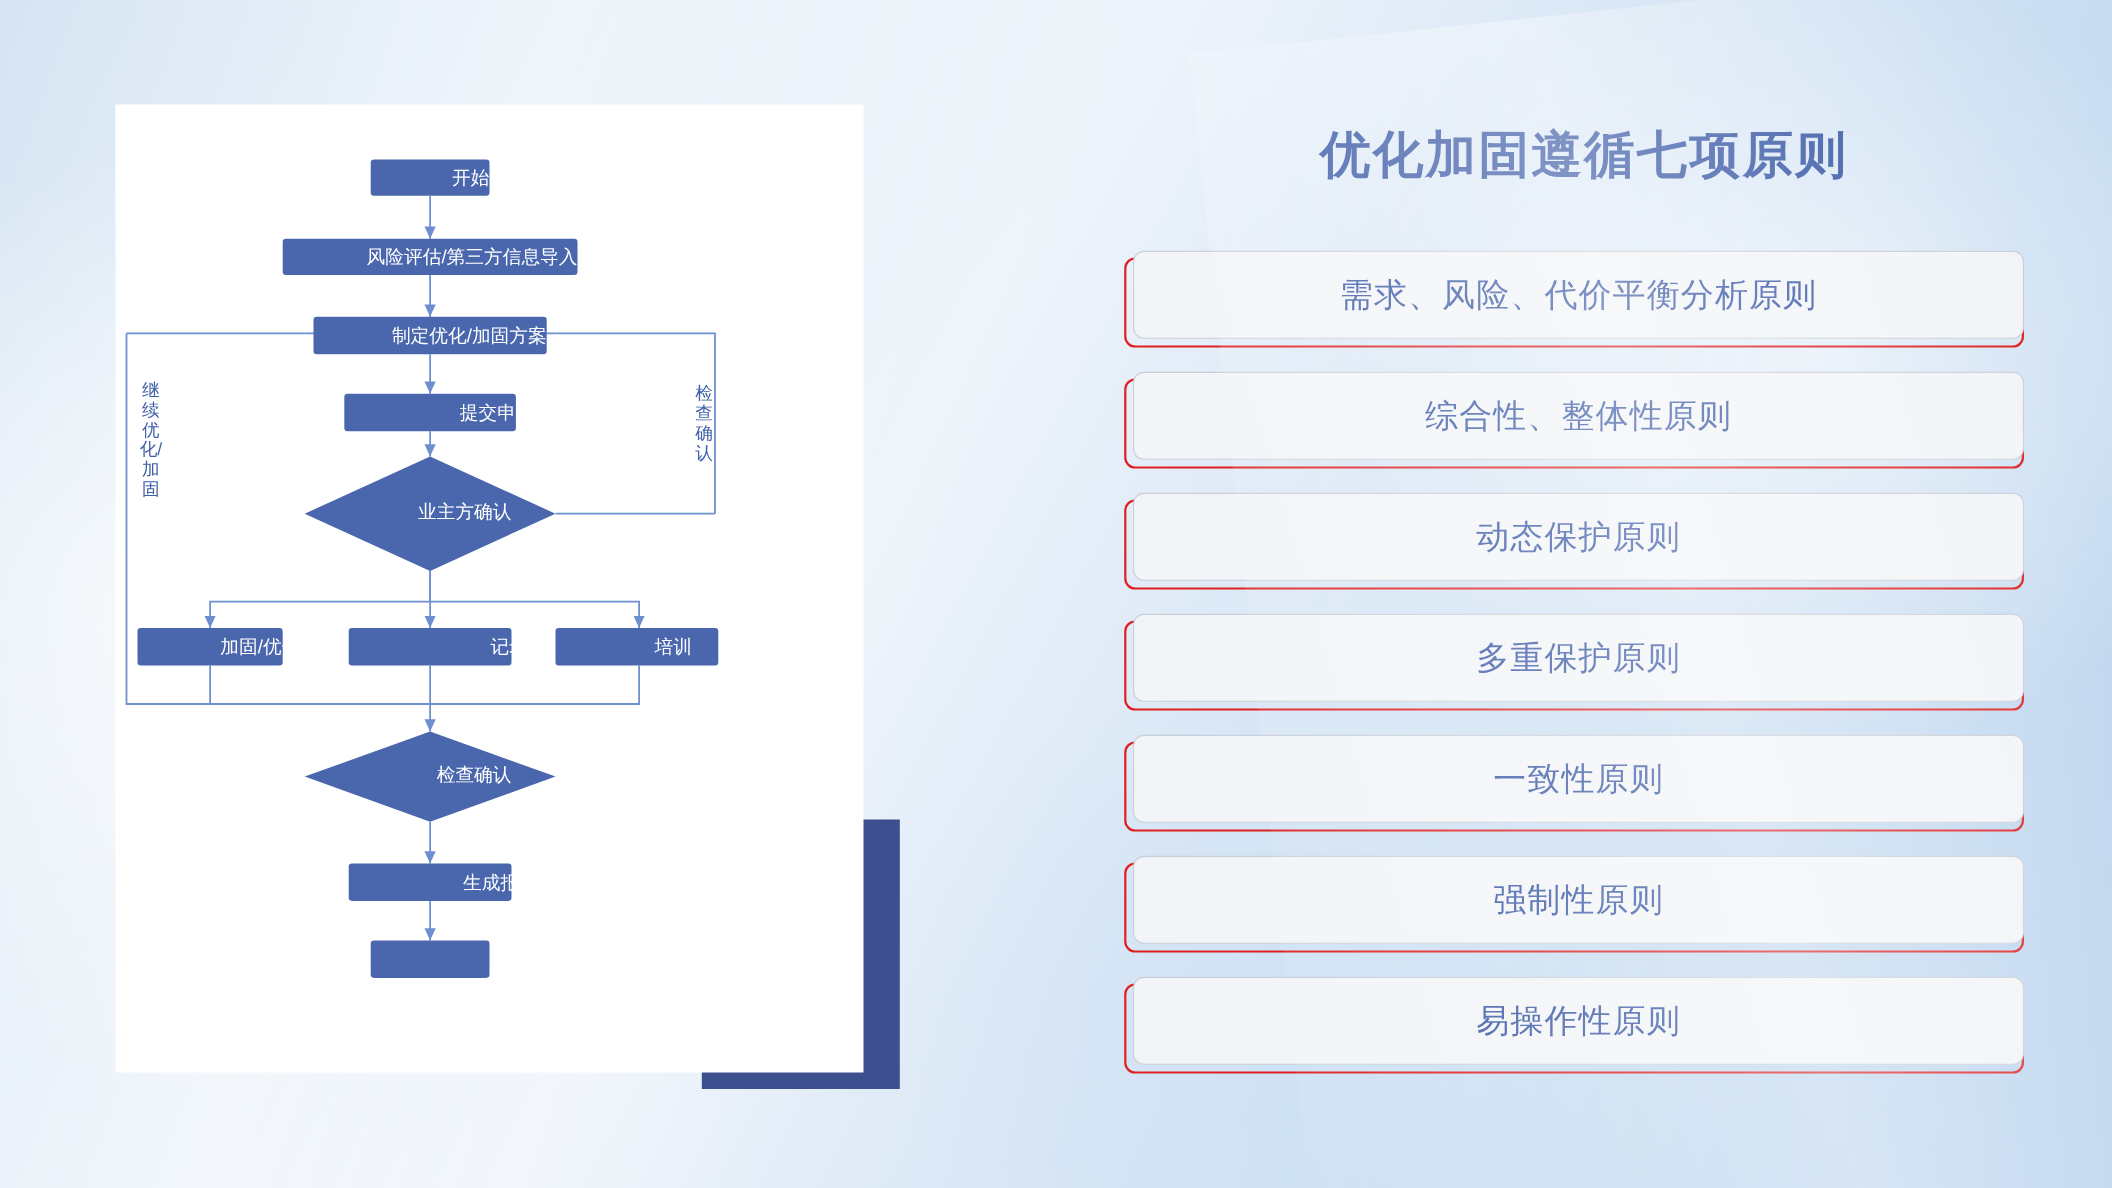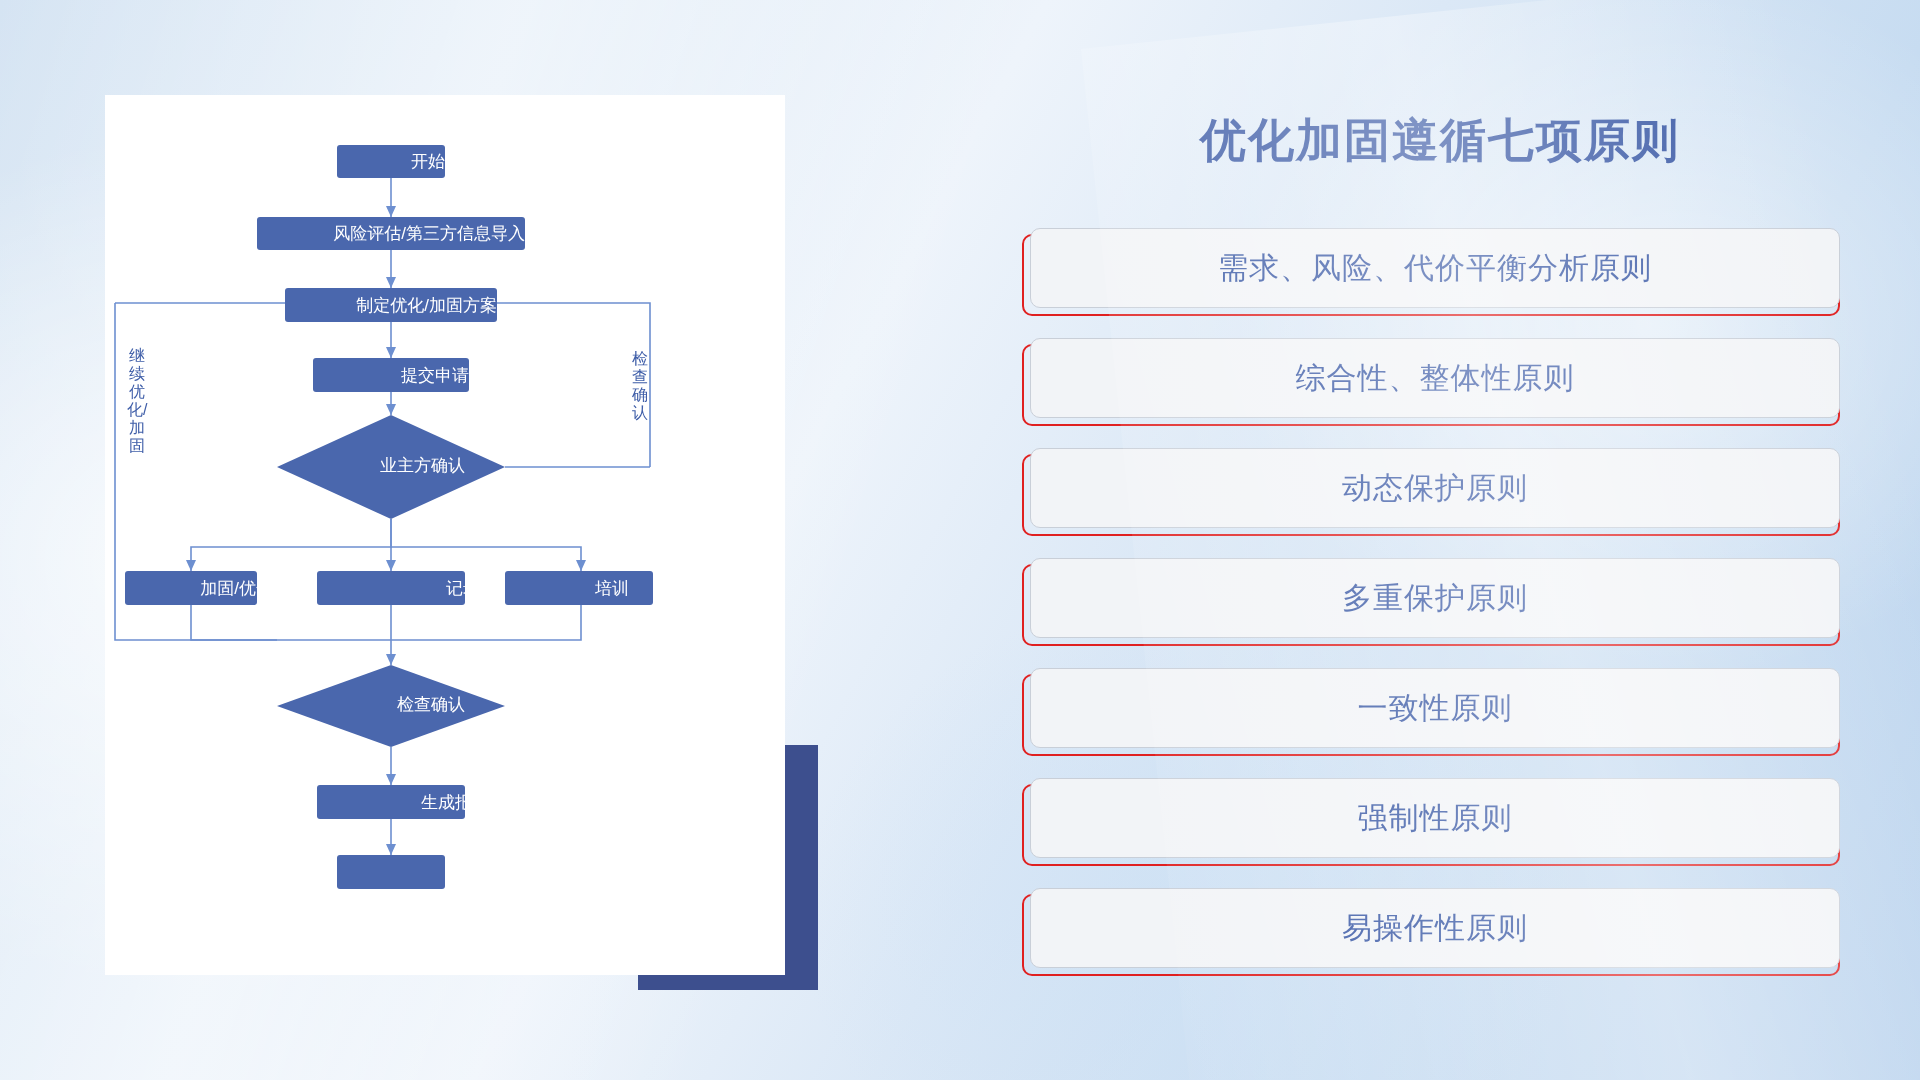--- a/index.html
+++ b/index.html
@@ -189,21 +189,21 @@
         <rect x="212" y="476" width="148" height="34" rx="3"></rect>
         <rect x="400" y="476" width="148" height="34" rx="3"></rect>
         <rect x="212" y="690" width="148" height="34" rx="3"></rect>
         <rect x="232" y="760" width="108" height="34" rx="3"></rect>
       </g>
     </svg>
 
     <div class="fl-label" style="left:232px; top:57px;  width:108px;">开始</div>
     <div class="fl-label" style="left:152px; top:129px; width:268px;">风险评估/第三方信息导入</div>
     <div class="fl-label" style="left:180px; top:201px; width:212px;">制定优化/加固方案</div>
-    <div class="fl-label" style="left:208px; top:271px; width:156px;">提交申请</div>
+    <div class="fl-label" style="left:208px; top:271px; width:156px;padding-left:17px;">提交申请</div>
     <div class="fl-label" style="left:212px; top:361px; width:148px;">业主方确认</div>
     <div class="fl-label" style="left:20px;  top:484px; width:148px;">加固/优化</div>
     <div class="fl-label" style="left:212px; top:484px; width:148px;padding-left:15px;">记录</div>
     <div class="fl-label" style="left:400px; top:484px; width:124px;">培训</div>
     <div class="fl-label" style="left:212px; top:600px; width:148px;">检查确认</div>
     <div class="fl-label" style="left:212px; top:698px; width:172px;">生成报告</div>
     <div class="fl-label" style="left:245px; top:768px; width:132px;">结束</div>
 
     <div class="side-label" style="left:22px;  top:252px;">继续优化/加固</div>
     <div class="side-label" style="left:525px; top:255px;">检查确认</div>

